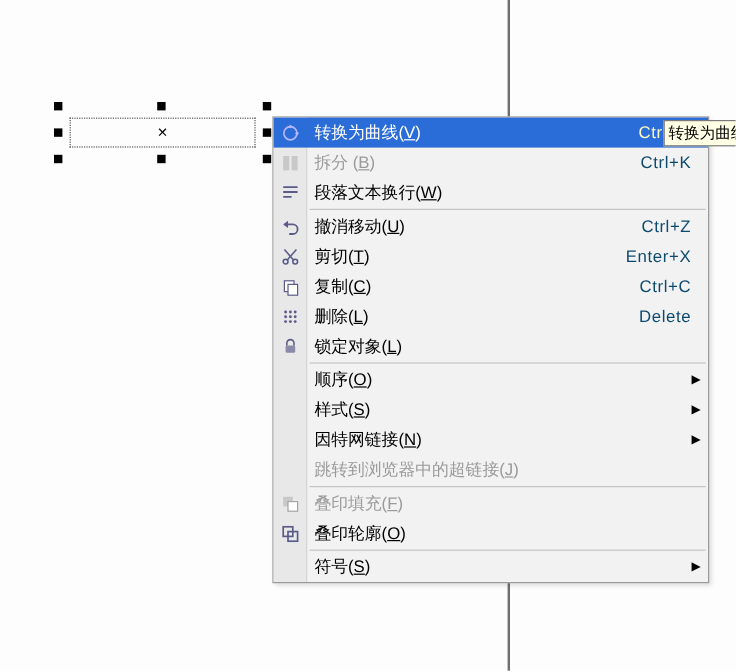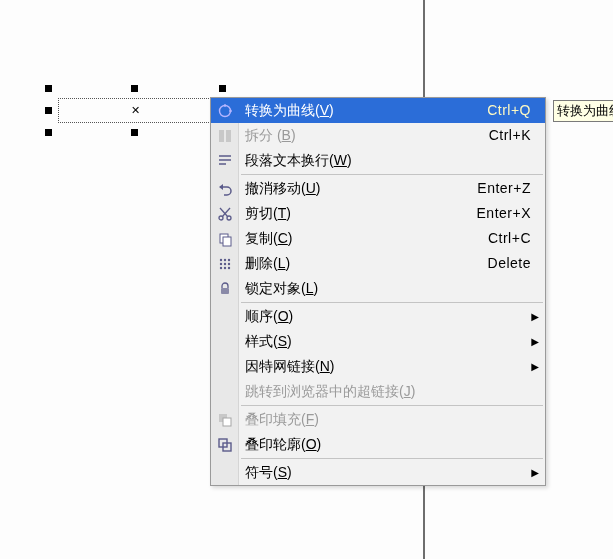--- a/index.html
+++ b/index.html
@@ -28,43 +28,43 @@
   }
   .sel-x { position:absolute; left:50%; top:50%; transform:translate(-50%,-55%); font-size:11px; color:#000; }
   .handle { position:absolute; width:7px; height:7px; background:#000; }
   .hTL{left:45px;top:85px} .hTC{left:131px;top:85px} .hTR{left:219px;top:85px}
   .hML{left:45px;top:107px} .hMR{left:219px;top:107px}
   .hBL{left:45px;top:129px} .hBC{left:131px;top:129px} .hBR{left:219px;top:129px}
 
   
   .cmenu {
     position: absolute;
-    left: 210px; top: 97px;
-    width: 336px;
+    left: 227px; top: 97px;
+    width: 364px;
     background: #f2f2f2;
     border: 1px solid #9a9a9a;
     box-shadow: 2px 2px 4px rgba(0,0,0,.15);
   }
   .icon-col {
     position:absolute; left:0; top:0; bottom:0; width:28px;
     background:#e8e8e8; border-right:1px solid #d5d5d5;
   }
   .item {
     position:relative;
     height:25px; line-height:25px;
     padding-left:34px;
     color:#000;
     cursor:default;
     white-space:nowrap;
   }
   .item.disabled { color:#9a9a9a; }
   .item.sel { background:#2b6dd8; color:#fff; }
   .item.sel .shortcut { color:#fef9c3; }
   .item.sel .icn { filter: brightness(200%); }
-  .shortcut { position:absolute; right:14px; top:0; color:#000000; font-size:14px; letter-spacing:0.5px; }
+  .shortcut { position:absolute; right:14px; top:0; color:#0c4a6e; font-size:14px; letter-spacing:0.5px; }
   .arrow { position:absolute; right:6px; top:0; font-size:10px; }
   .sep { margin:1px 2px 1px 30px; border-top:1px solid #c4c4c4; }
   .mn { text-decoration: underline; }
   .icn {
     position:absolute; left:5px; top:50%; transform:translateY(-50%);
     width:18px; height:18px; display:flex; align-items:center; justify-content:center;
   }
   .icn svg { width:16px; height:16px; }
   .check {
     position:absolute; left:5px; top:50%; transform:translateY(-50%);
@@ -117,21 +117,21 @@
           <line x1="2" y1="7" x2="14" y2="7" stroke="#5b5b8a" stroke-width="1.5"></line>
           <line x1="2" y1="11" x2="9" y2="11" stroke="#5b5b8a" stroke-width="1.5"></line>
         </svg>
       </span><span>段落文本换行(<span class="mn">W</span>)</span></div>
     <div class="sep"></div>
     <div class="item"><span class="icn">
         <svg viewBox="0 0 16 16">
           <path d="M6 3 L2 6 L6 9 Z" fill="#5b5b8a"></path>
           <path d="M3 6 H10 A4 4 0 0 1 10 14 H7" fill="none" stroke="#5b5b8a" stroke-width="1.5"></path>
         </svg>
-      </span><span>撤消移动(<span class="mn">U</span>)</span><span class="shortcut">Enter+Z</span></div>
+      </span><span>撤消移动(<span class="mn">U</span>)</span><span class="shortcut">Ctrl+Z</span></div>
     <div class="item"><span class="icn">
         <svg viewBox="0 0 16 16">
           <circle cx="4" cy="12" r="2" fill="none" stroke="#5b5b8a" stroke-width="1.3"></circle>
           <circle cx="12" cy="12" r="2" fill="none" stroke="#5b5b8a" stroke-width="1.3"></circle>
           <line x1="5" y1="11" x2="13" y2="2" stroke="#5b5b8a" stroke-width="1.3"></line>
           <line x1="11" y1="11" x2="3" y2="2" stroke="#5b5b8a" stroke-width="1.3"></line>
         </svg>
       </span><span>剪切(<span class="mn">T</span>)</span><span class="shortcut">Enter+X</span></div>
     <div class="item"><span class="icn">
         <svg viewBox="0 0 16 16">

